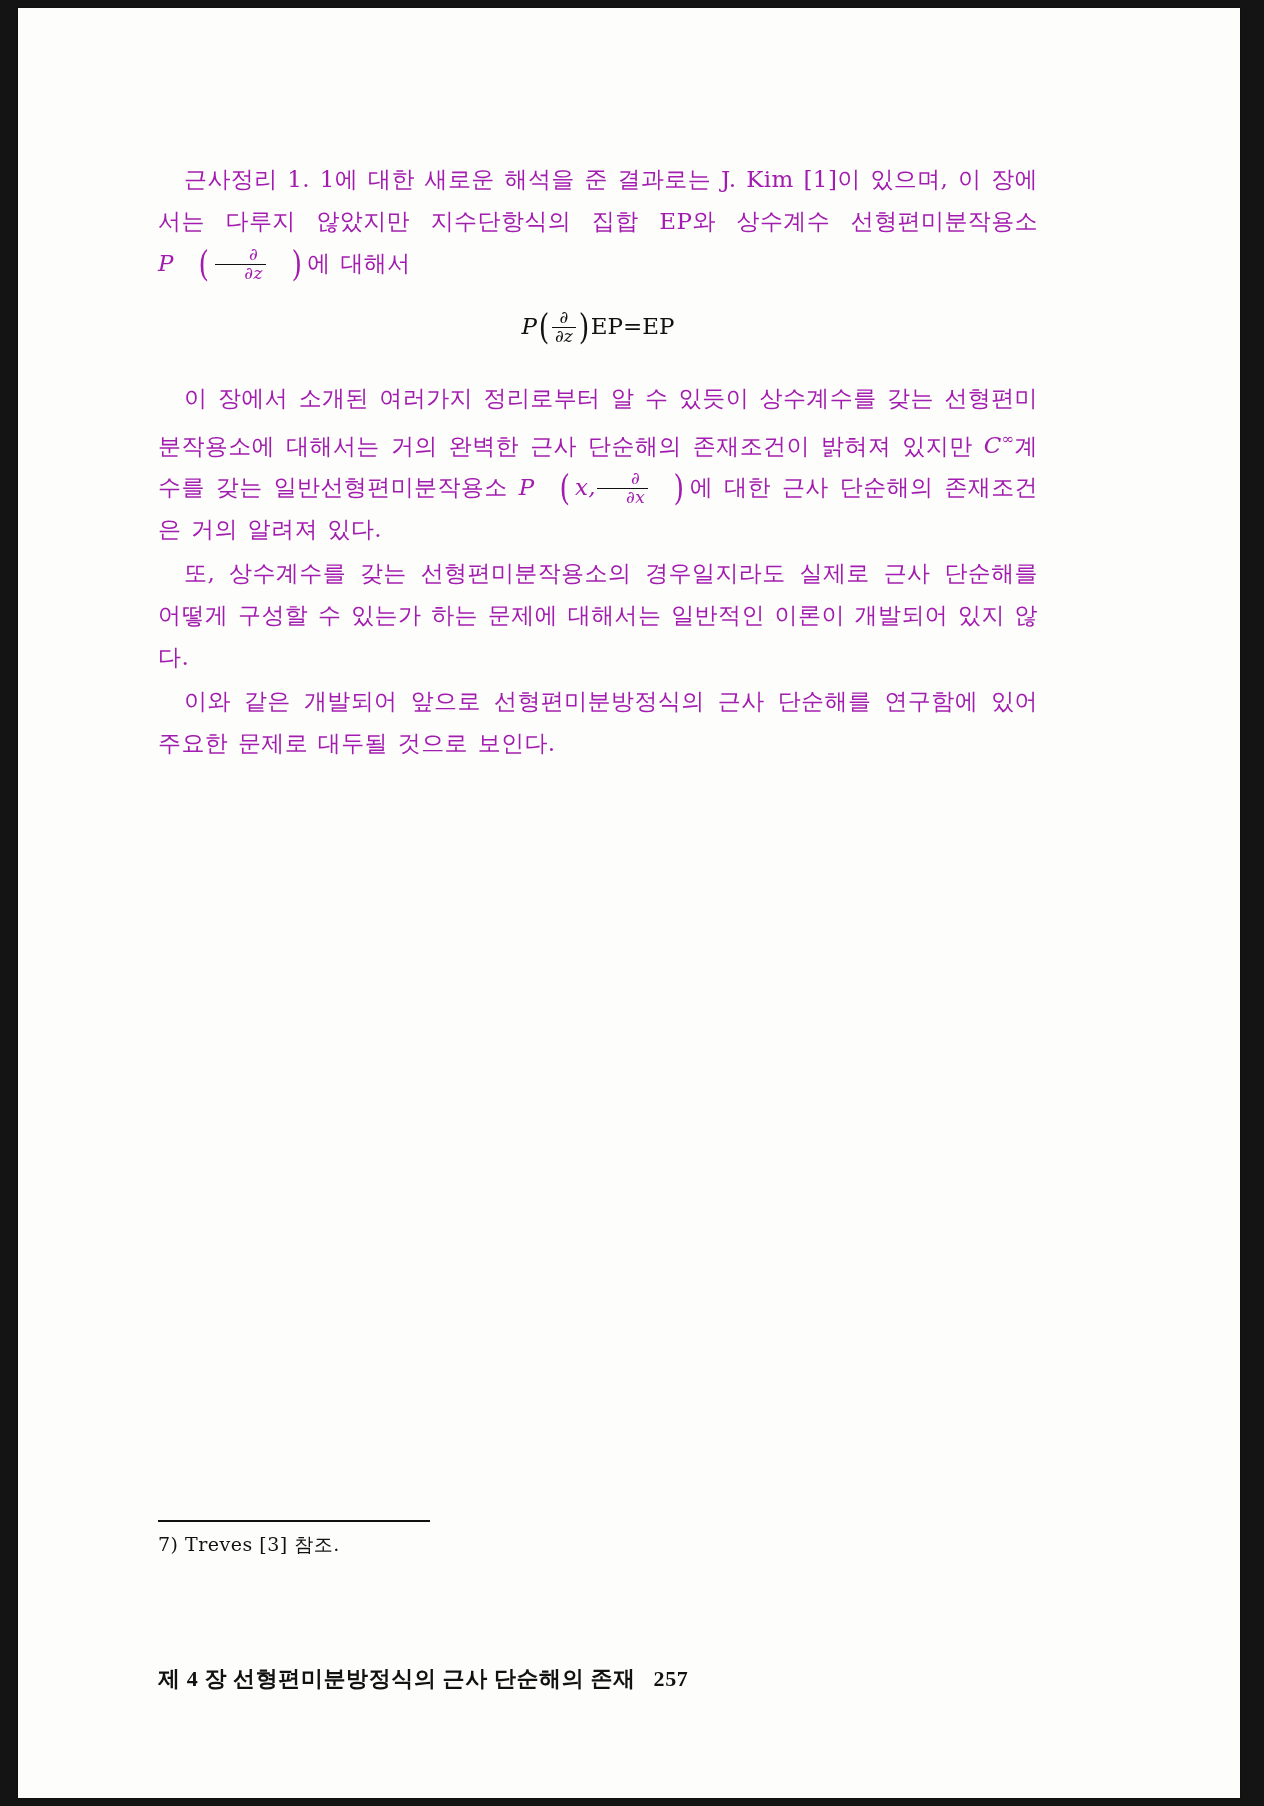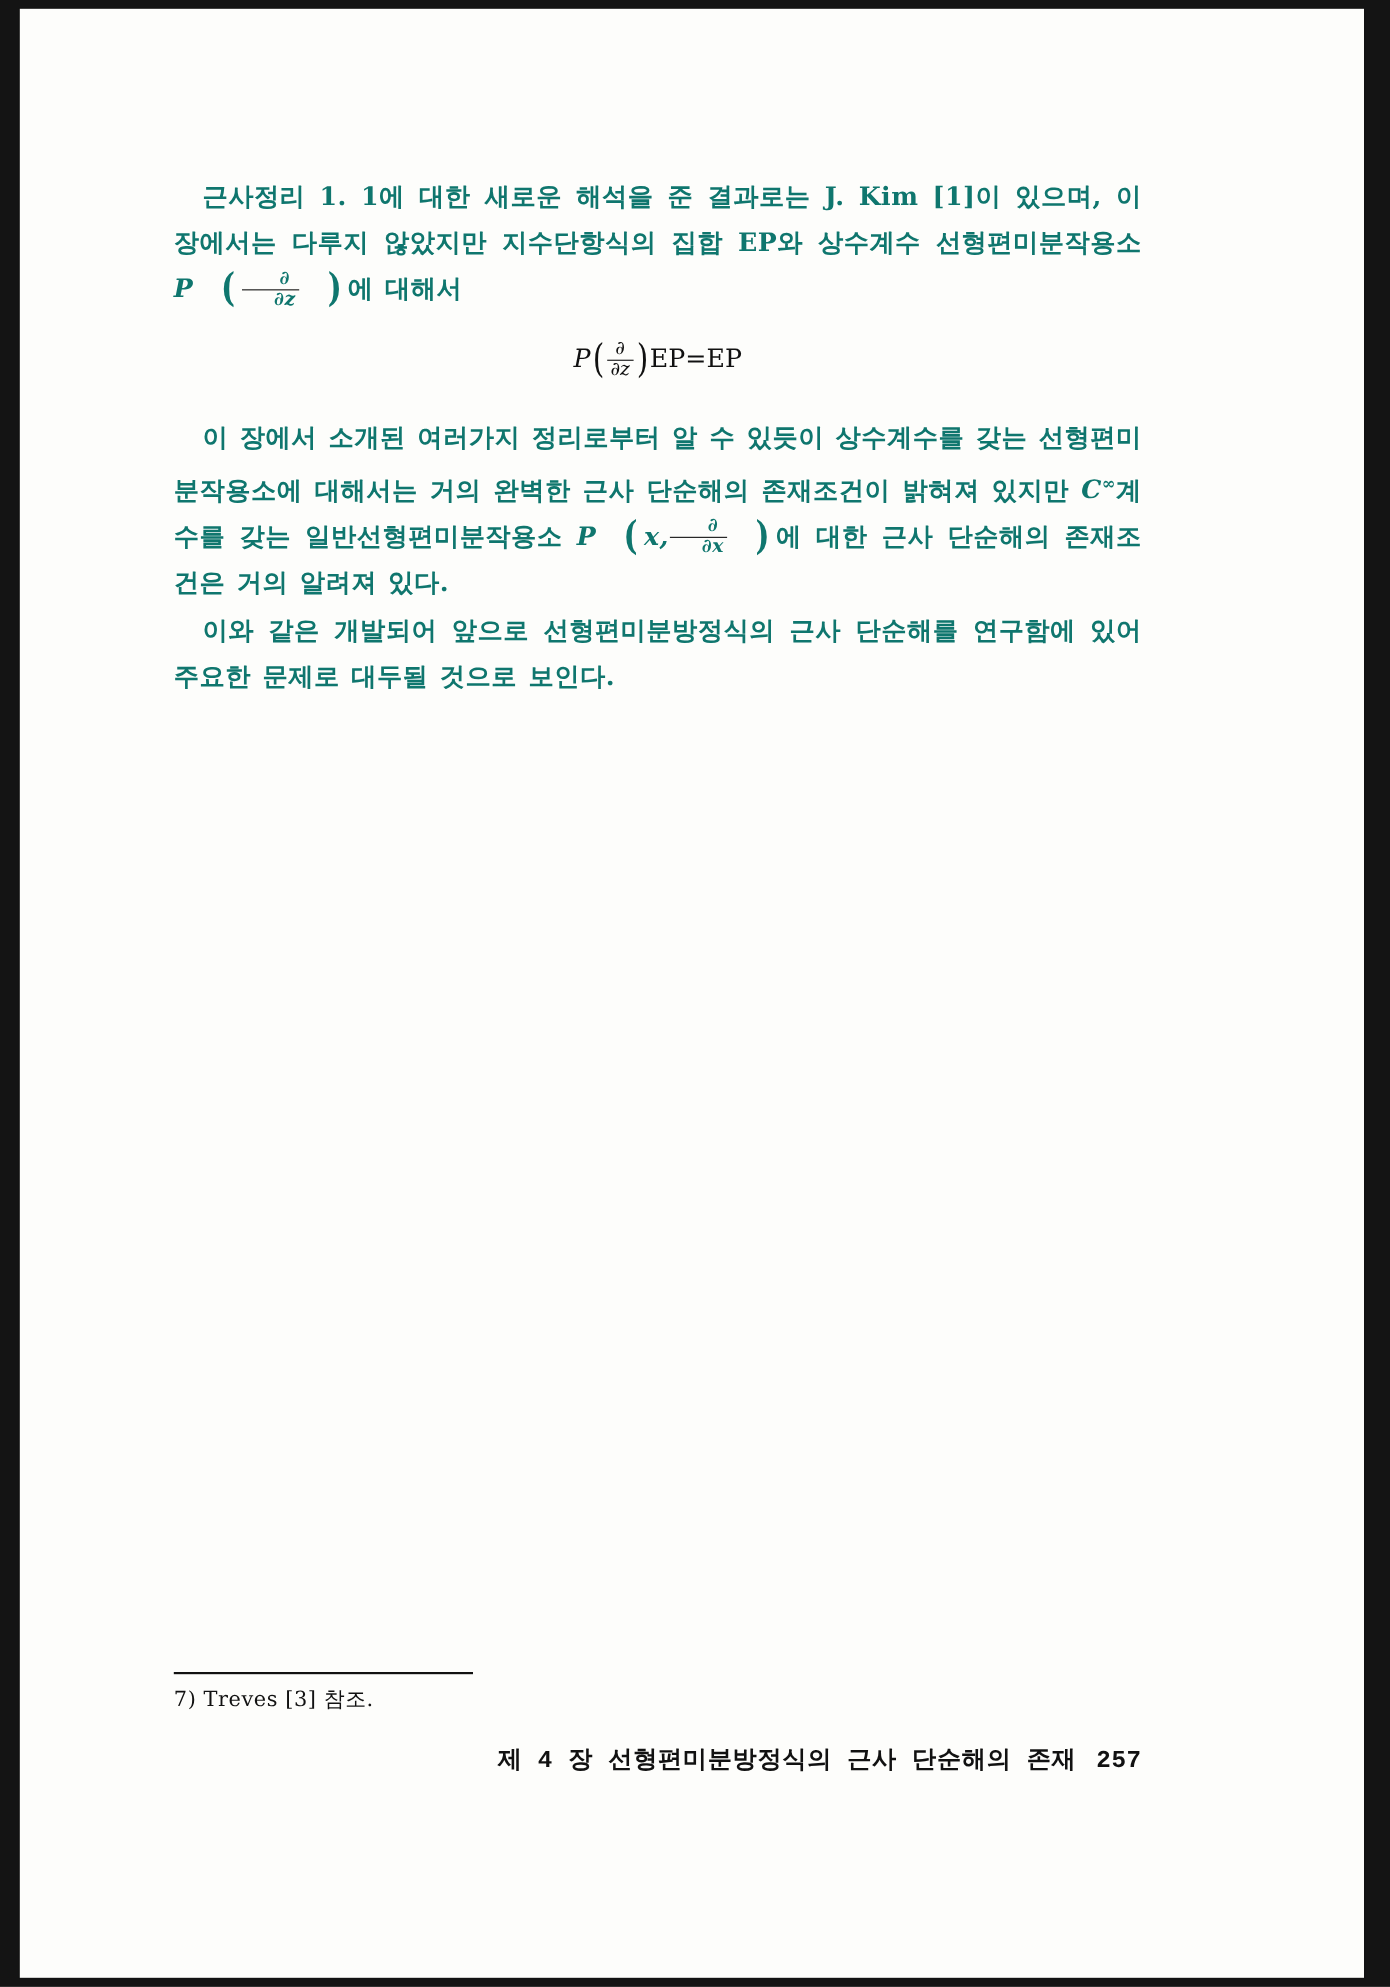--- a/index.html
+++ b/index.html
@@ -33,26 +33,25 @@
     position: absolute;
     left: 140px;
     top: 150px;
     width: 880px;
   }
   p.body-text {
     margin: 0 0 2px 0;
     font-family: "DejaVu Serif", serif;
     font-size: 23px;
     line-height: 42px;
-    color: #0f766e;
+    color: #a21caf;
     text-align: justify;
     text-justify: inter-character;
     letter-spacing: 0.4px;
     word-spacing: 2px;
-    font-weight: bold;
   }
   p.body-text.indent {
     text-indent: 26px;
   }
   
   .math {
     font-family: "DejaVu Serif", serif;
     font-style: italic;
     font-size: 23px;
     white-space: nowrap;
@@ -114,24 +113,24 @@
     left: 140px;
     top: 1524px;
     font-family: "DejaVu Serif", serif;
     font-size: 19px;
     color: #111;
     letter-spacing: 0.5px;
   }
   .footer-line {
     position: absolute;
     left: 140px;
-    top: 1576px;
+    top: 1656px;
     width: 880px;
-    text-align: right;
-    font-family: Liberation Mono, monospace;
+    text-align: left;
+    font-family: Liberation Serif, serif;
     font-size: 22px;
     font-weight: bold;
     color: #111;
     letter-spacing: 0.6px;
   }
   .footer-line .pageno {
     margin-left: 18px;
     font-weight: bold;
   }
   .nowrap { white-space: nowrap; }
@@ -146,20 +145,21 @@
 
     <p class="body-text indent"><span>근사정리 1. 1에 대한 새로운 해석을 준 결과로는 J. Kim [1]이 있으며, 이 장에서는 다루지 않았지만 지수단항식의 집합 EP와 상수계수 선형편미분작용소 </span><span class="math nowrap"><span>P</span><span class="paren">(</span><span class="frac"><span class="num">∂</span><span class="den">∂z</span></span><span class="paren">)</span></span><span>에 대해서</span></p>
 
     <div class="displaymath">
       <span class="math"><span>P</span><span class="paren">(</span><span class="frac"><span class="num">∂</span><span class="den">∂z</span></span><span class="paren">)</span><span class="opname">EP=EP</span></span>
     </div>
 
 
     <p class="body-text indent"><span>이 장에서 소개된 여러가지 정리로부터 알 수 있듯이 상수계수를 갖는 선형편미분작용소에 대해서는 거의 완벽한 근사 단순해의 존재조건이 밝혀져 있지만 </span><span class="math nowrap"><span>C</span><span class="sup-note">∞</span></span><span>계수를 갖는 일반선형편미분작용소 </span><span class="math nowrap"><span>P</span><span class="paren">(</span><span>x,</span><span class="frac"><span class="num">∂</span><span class="den">∂x</span></span><span class="paren">)</span></span><span>에 대한 근사 단순해의 존재조건은 거의 알려져 있다.</span></p>
 
+    <p class="body-text indent">또, 상수계수를 갖는 선형편미분작용소의 경우일지라도 실제로 근사 단순해를 어떻게 구성할 수 있는가 하는 문제에 대해서는 일반적인 이론이 개발되어 있지 않다.</p>
 
     <p class="body-text indent">이와 같은 개발되어 앞으로 선형편미분방정식의 근사 단순해를 연구함에 있어 주요한 문제로 대두될 것으로 보인다.</p>
 
   </div>
 
   <div class="footnote-rule"></div>
   <div class="footnote">7)  Treves [3] 참조.</div>
 
   <div class="footer-line">
     <span>제 4 장   선형편미분방정식의 근사 단순해의 존재</span><span class="pageno">257</span>

